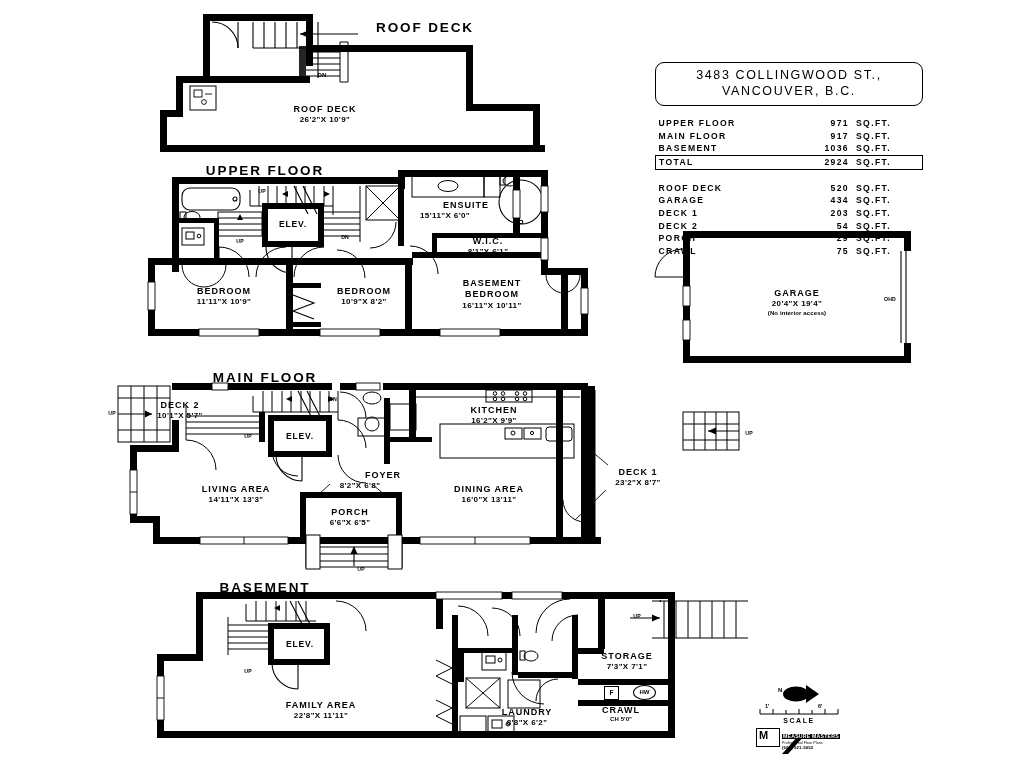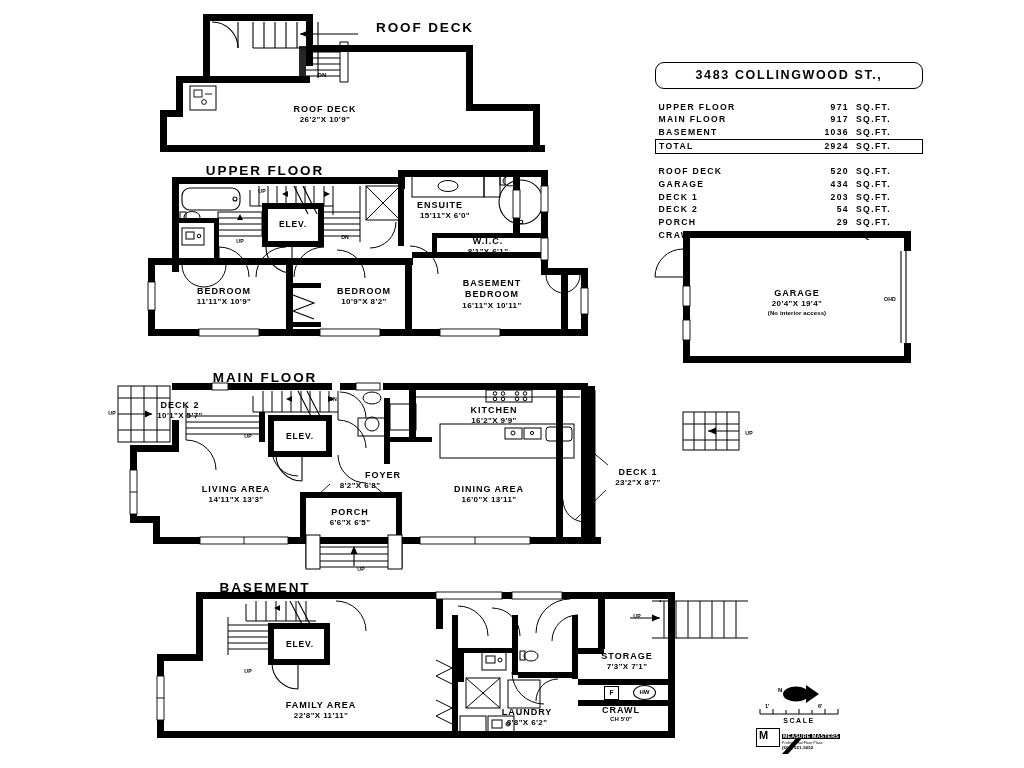--- a/index.html
+++ b/index.html
@@ -70,21 +70,21 @@
     width: 268px;
   }
   #title-box {
     border: 1.6px solid #000;
     border-radius: 9px;
     padding: 4px 2px 5px 2px;
     text-align: center;
   }
   #title-box .t-line {
     font-size: 12.5px;
-    font-weight: bold;
+    font-weight: normal;
     letter-spacing: 0.13em;
     line-height: 1.30;
   }
   #area-table {
     margin-top: 12px;
     width: 100%;
     border-collapse: collapse;
   }
   #area-table td {
     font-size: 8.6px;
@@ -717,20 +717,21 @@
 
       <g transform="translate(782,742)">
         <polygon points="0,12 16,-6 22,-6 6,12"></polygon>
       </g>
     </g>
   </svg>
 
   <div id="info-block">
     <div id="title-box">
       <div class="t-line">3483  COLLINGWOOD  ST.,</div>
+      <div class="t-line">VANCOUVER,  B.C.</div>
     </div>
 
     <table id="area-table">
       <tbody>
         <tr>
           <td class="c-name">UPPER  FLOOR</td>
           <td class="c-val">971</td>
           <td class="c-unit">SQ.FT.</td>
         </tr>
         <tr>
@@ -785,21 +786,21 @@
     </table>
   </div>
 
   <div class="lbl floor-title" style="left:425px; top:20px;">ROOF  DECK</div>
   <div class="lbl room-name" style="left:325px; top:104px;">ROOF  DECK</div>
   <div class="lbl room-dim" style="left:325px; top:115px;">26'2"X  10'9"</div>
   <div class="lbl tiny" style="left:322px; top:72px;">DN</div>
 
   <div class="lbl floor-title" style="left:265px; top:163px;">UPPER  FLOOR</div>
 
-  <div class="lbl room-name" style="left:440px; top:200px;">ENSUITE</div>
+  <div class="lbl room-name" style="left:466px; top:200px;">ENSUITE</div>
   <div class="lbl room-dim" style="left:445px; top:211px;">15'11"X  6'0"</div>
 
   <div class="lbl room-name" style="left:488px; top:236px;">W.I.C.</div>
   <div class="lbl room-dim" style="left:488px; top:247px;">8'1"X  6'1"</div>
 
   <div class="lbl room-name" style="left:224px; top:286px;">BEDROOM</div>
   <div class="lbl room-dim" style="left:224px; top:297px;">11'11"X  10'9"</div>
 
   <div class="lbl room-name" style="left:364px; top:286px;">BEDROOM</div>
   <div class="lbl room-dim" style="left:364px; top:297px;">10'9"X  8'2"</div>

